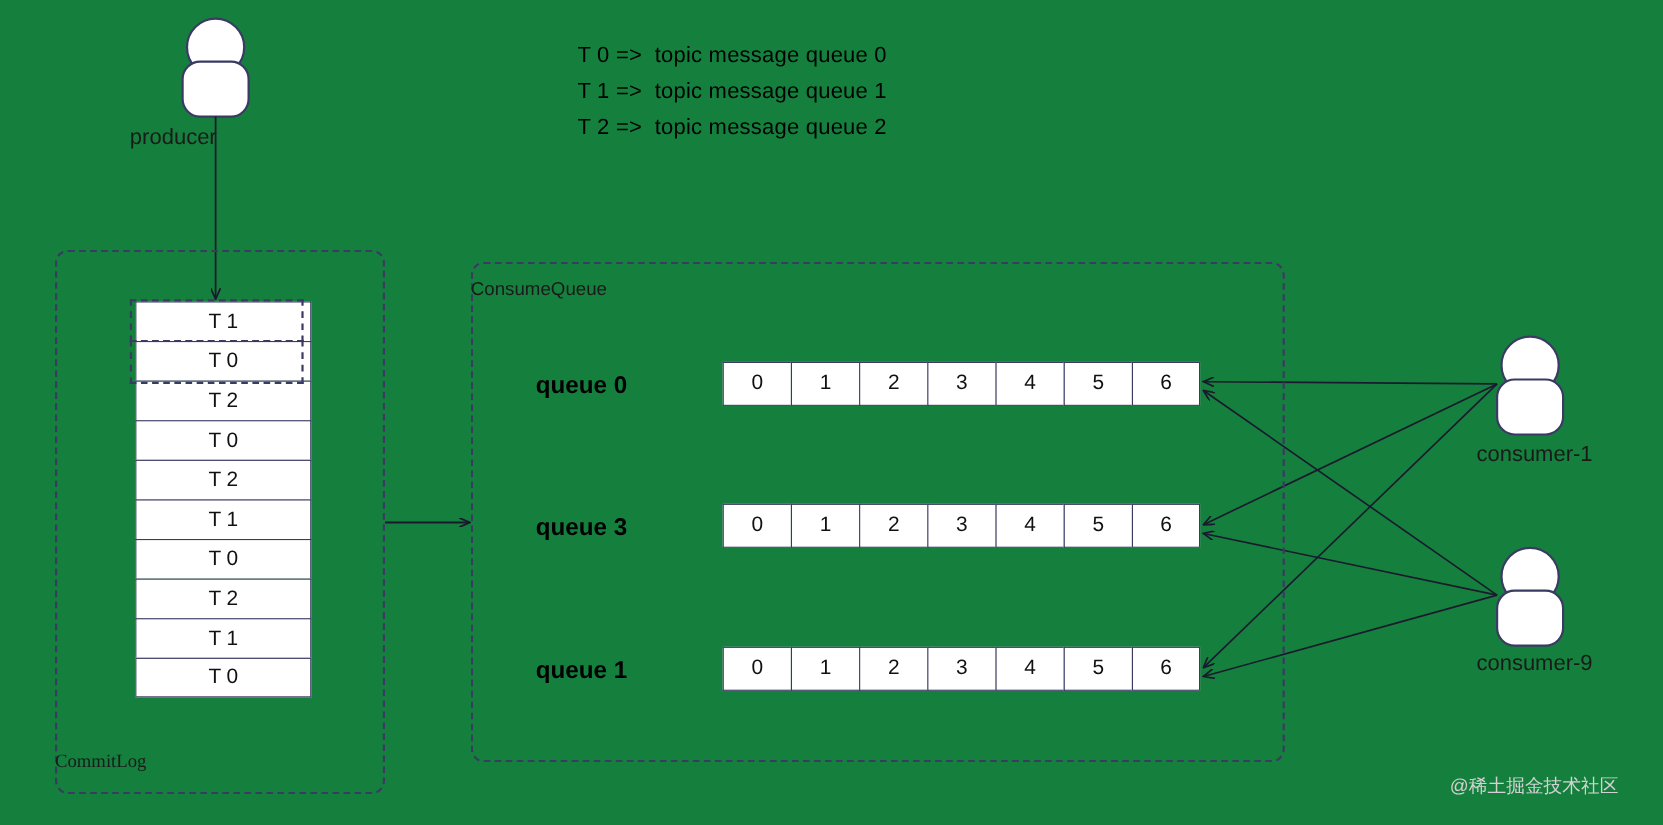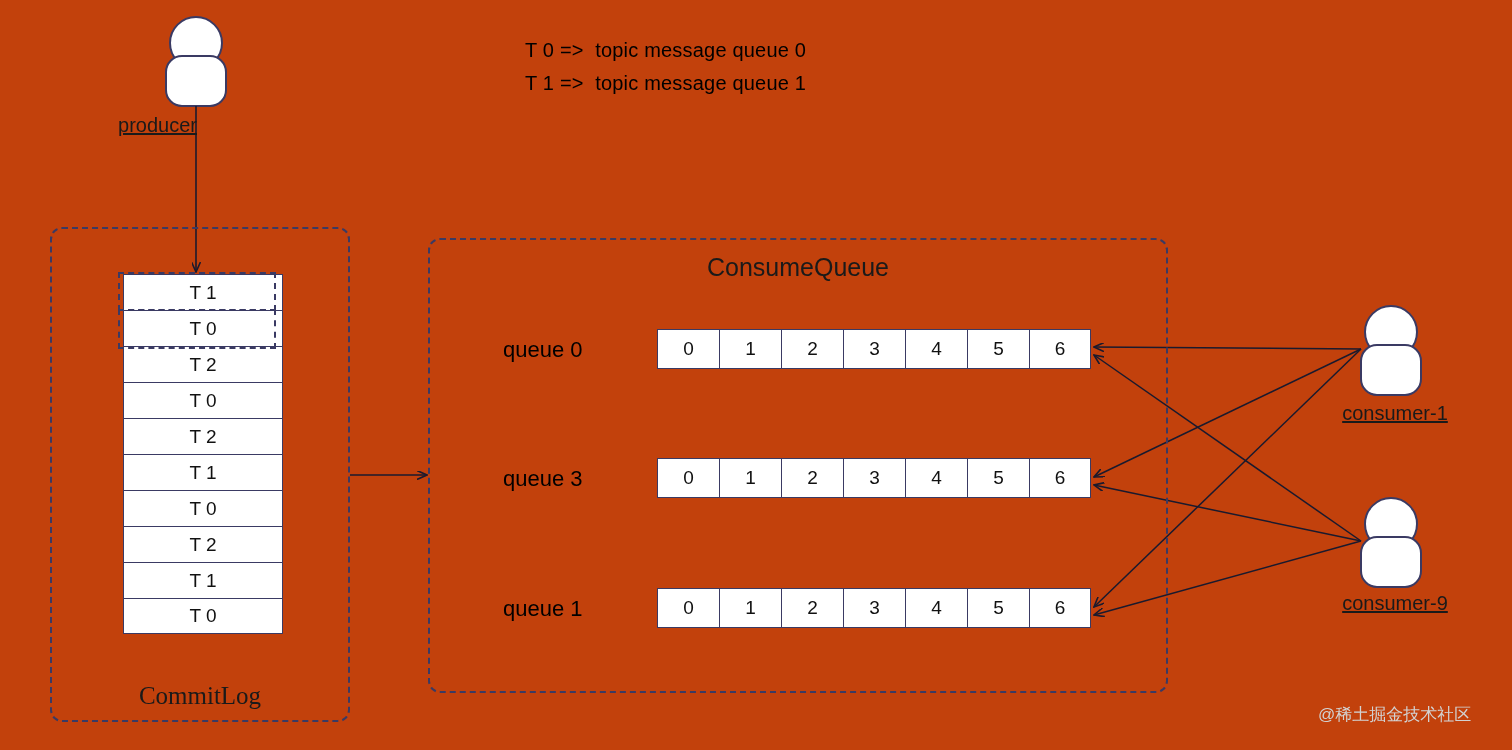--- a/index.html
+++ b/index.html
@@ -7,21 +7,21 @@
     padding: 0;
     background: #ffffff;
   }
   body {
     font-family: "Liberation Sans", sans-serif;
   }
   #canvas {
     position: relative;
     width: 1512px;
     height: 750px;
-    background: #c2410c;
+    background: #15803d;
     overflow: hidden;
   }
   #svg-layer {
     position: absolute;
     left: 0;
     top: 0;
     width: 1512px;
     height: 750px;
   }
   .abs { position: absolute; }
@@ -53,23 +53,22 @@
     width: 300px;
     height: 495px;
   }
   #consumequeue-box {
     left: 428px;
     top: 238px;
     width: 740px;
     height: 455px;
   }
   .box-title {
-    font-size: 25px;
+    font-size: 17px;
     color: #1a1a1a;
-    text-align: center;
     white-space: nowrap;
   }
   #commitlog-title {
     left: 50px;
     top: 682px;
     width: 300px;
     font-family: Liberation Serif, serif;
   }
   #consumequeue-title {
     left: 428px;
@@ -103,25 +102,24 @@
     border: 2px dashed #3a3a63;
     box-sizing: border-box;
     background: transparent;
   }
   #log-dash-1 { left: 118px; top: 272px; width: 158px; height: 39px; }
   #log-dash-2 { left: 118px; top: 309px; width: 158px; height: 40px; }
 
   
   .queue-label {
     font-size: 22px;
-    font-weight: normal;
+    font-weight: bold;
     color: #000000;
     white-space: nowrap;
     text-align: left;
-    margin-left: 16px;
   }
   .queue-row {
     display: flex;
     height: 40px;
   }
   .q-cell {
     width: 62px;
     height: 40px;
     box-sizing: border-box;
     border: 1.6px solid #3a3a63;
@@ -134,21 +132,20 @@
     background: #ffffff;
   }
   .q-cell.last { border-right: 1.6px solid #3a3a63; }
 
   
   .actor-label {
     font-size: 20px;
     color: #1a1a1a;
     white-space: nowrap;
     text-align: center;
-    text-decoration: underline;
   }
   #producer-label { left: 95px; top: 114px; width: 102px; text-align: right; }
   #consumer1-label { left: 1310px; top: 402px; width: 170px; }
   #consumer2-label { left: 1310px; top: 592px; width: 170px; }
 
   
   #watermark {
     left: 1318px;
     top: 703px;
     font-size: 17px;
@@ -192,20 +189,21 @@
     <line x1="1361" y1="349" x2="1094" y2="607" stroke="#1a1a2e" stroke-width="1.5" marker-end="url(#arrowhead)"></line>
 
     <line x1="1361" y1="541" x2="1094" y2="355" stroke="#1a1a2e" stroke-width="1.5" marker-end="url(#arrowhead)"></line>
     <line x1="1361" y1="541" x2="1094" y2="485" stroke="#1a1a2e" stroke-width="1.5" marker-end="url(#arrowhead)"></line>
     <line x1="1361" y1="541" x2="1094" y2="615" stroke="#1a1a2e" stroke-width="1.5" marker-end="url(#arrowhead)"></line>
   </svg>
 
   <div class="abs legend">
     <div class="legend-row">T 0 =&gt;  topic message queue 0</div>
     <div class="legend-row">T 1 =&gt;  topic message queue 1</div>
+    <div class="legend-row">T 2 =&gt;  topic message queue 2</div>
   </div>
 
   <div class="abs actor-label" id="producer-label">producer</div>
 
   <div class="abs dashed-box" id="commitlog-box"></div>
   <div class="abs box-title" id="commitlog-title">CommitLog</div>
 
   <div class="abs" id="commitlog-stack">
     <div class="log-cell">T 1</div>
     <div class="log-cell">T 0</div>

